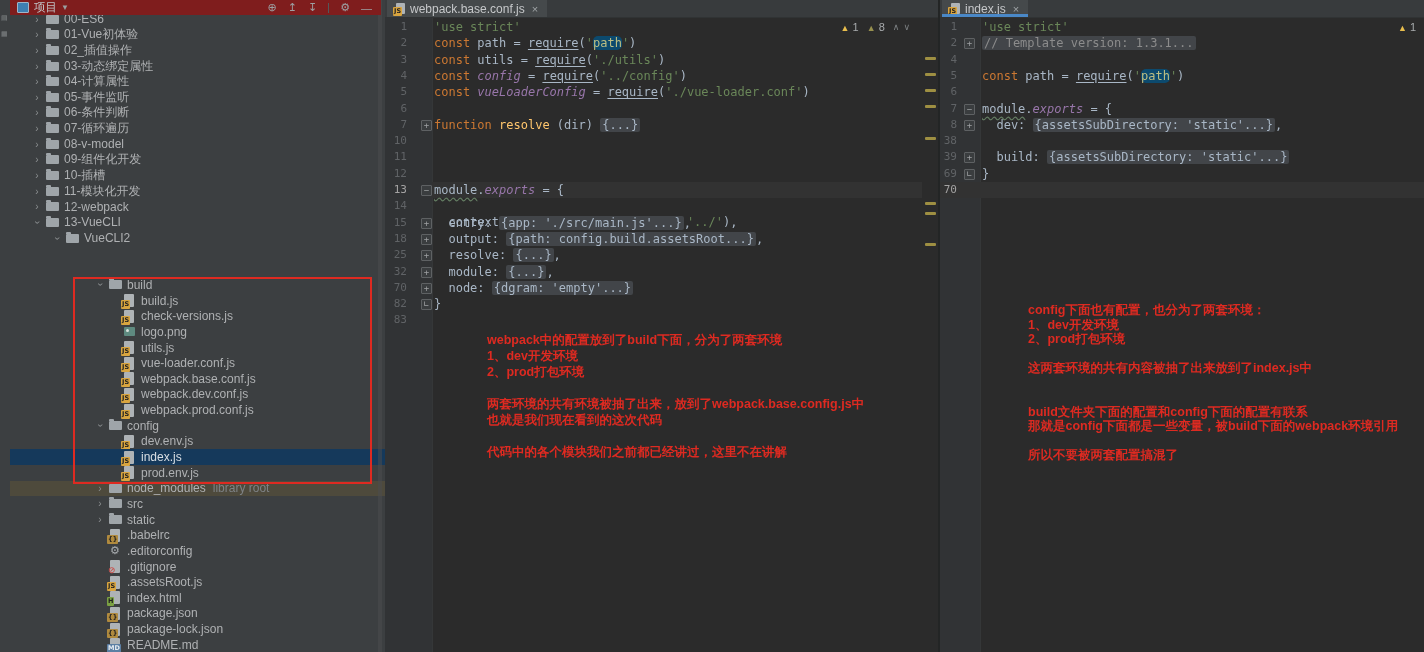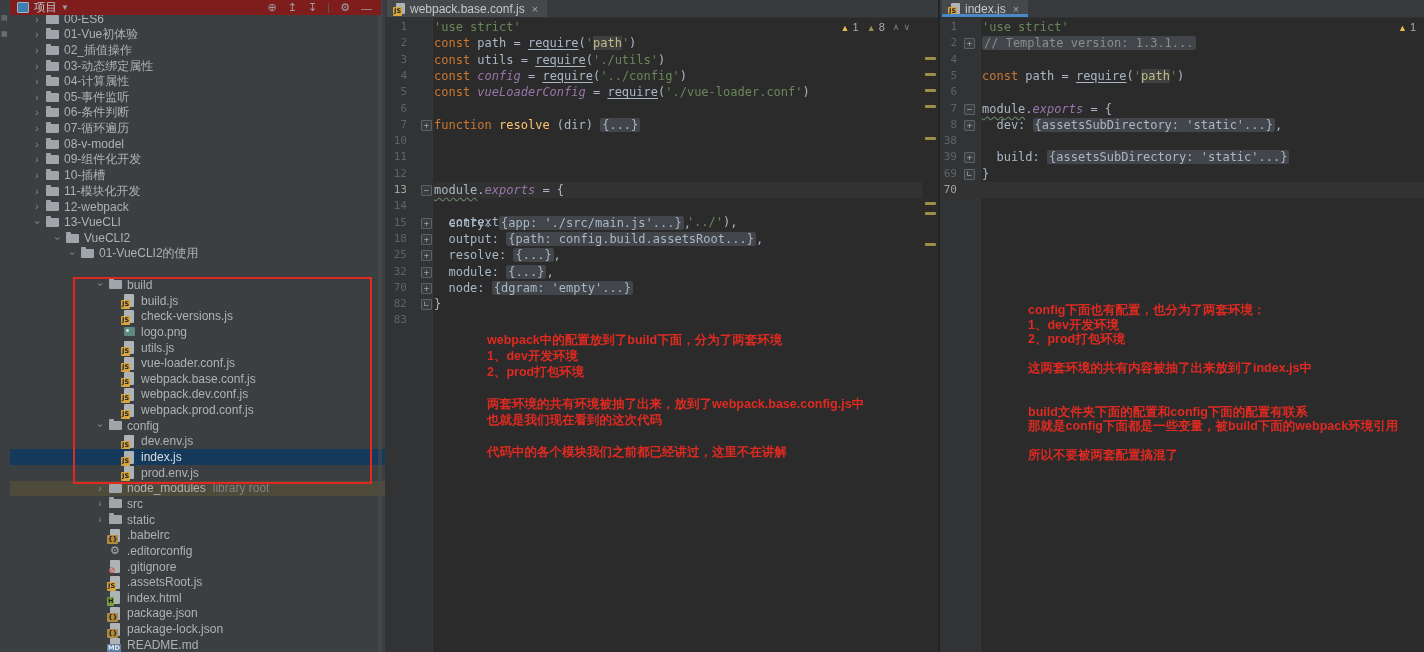--- a/index.html
+++ b/index.html
@@ -54,21 +54,21 @@
   .cur-bg{position:absolute;top:0;bottom:0;background:#323232;}
   .ln{position:absolute;left:0;top:0;text-align:right;color:#606366;font-size:11px;}
   .ln.cur{color:#A4A3A3;}
   .fmark{position:absolute;top:3px;width:9px;height:9px;border:1px solid #5E6163;background:#3A3D3F;
          color:#9DA0A2;font:9px/9px "DejaVu Sans Mono",monospace;text-align:center;border-radius:1px;}
   .code{position:absolute;top:0;}
   .tk-k{color:#CC7832;} .tk-s{color:#6A8759;} .tk-p{color:#A9B7C6;}
   .tk-i{color:#9876AA;font-style:italic;} .tk-f{color:#FFC66D;}
   .tk-F{background:#424549;color:#A9B7C6;border-radius:2px;padding:0 2px;}
   .tk-C{background:#424549;color:#8C8C8C;border-radius:2px;padding:0 2px;}
-  .tk-h{background:#404040;color:#BCBE83;border-radius:0;}
+  .tk-h{background:#0c4a6e;color:#BCBE83;border-radius:5px;}
   .tk-u{color:#A9B7C6;text-decoration:underline;text-underline-offset:2px;}
   .tk-w{color:#A9B7C6;text-decoration:underline;text-decoration-style:wavy;text-decoration-color:#647E63;text-underline-offset:3px;}
   .stripe{position:absolute;top:17px;bottom:0;right:0;width:16px;}
   .smark{position:absolute;right:2px;width:11px;height:3px;background:#9E8F42;border-radius:1px;}
   .warn-widget{position:absolute;top:21px;display:flex;align-items:center;gap:8px;
                font:11px "Liberation Sans",sans-serif;color:#A8ABAD;z-index:5;}
   .wtri{font-size:9px;} .wtri.w1{color:#E9BE4D;} .wtri.w2{color:#97904F;}
   .wnav{color:#7D8183;font-size:9px;letter-spacing:4px;}
   
   .note{position:absolute;color:#DE2A21;font:600 12.5px "Liberation Sans",sans-serif;
@@ -184,27 +184,20 @@
             <i class="fold-shape"></i>
           </span>
           <span>13-VueCLI</span>
         </div>
         <div class="trow" style="top: 230.26px; padding-left: 40px;">
           <span class="chev open">›</span>
           <span class="ti">
             <i class="fold-shape"></i>
           </span>
           <span>VueCLI2</span>
-        </div>
-        <div class="trow" style="top: 245.9px; padding-left: 55px;">
-          <span class="chev open">›</span>
-          <span class="ti">
-            <i class="fold-shape"></i>
-          </span>
-          <span>01-VueCLI2的使用</span>
         </div>
         <div class="trow" style="top: 277.18px; padding-left: 83px;">
           <span class="chev open">›</span>
           <span class="ti">
             <i class="fold-shape"></i>
           </span>
           <span>build</span>
         </div>
         <div class="trow" style="top: 292.82px; padding-left: 97px;">
           <span class="chev"></span>

